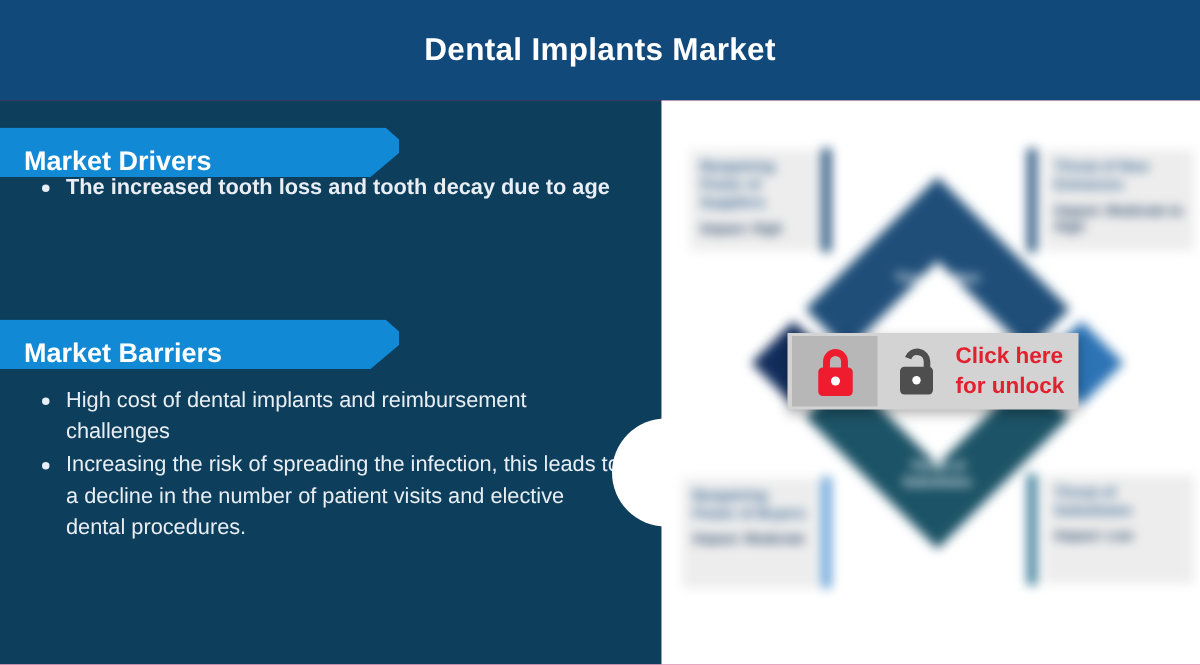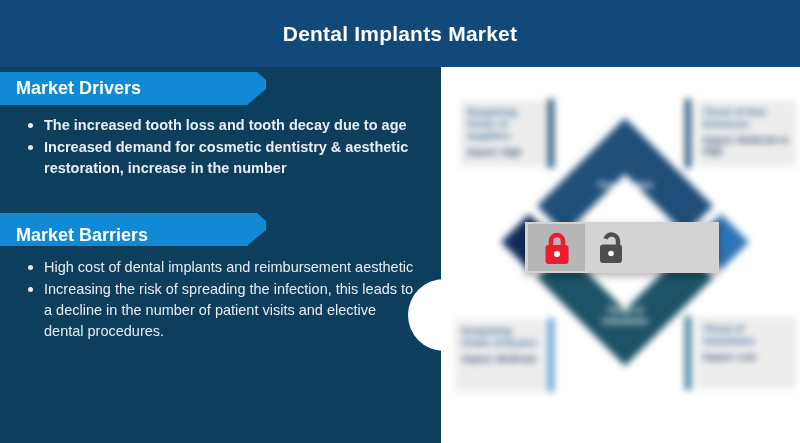--- a/index.html
+++ b/index.html
@@ -20,21 +20,21 @@
     background:var(--header-bg);display:flex;align-items:center;justify-content:center;}
   .header h1{color:#fff;font-size:21px;font-weight:bold;letter-spacing:.2px;}
 
   
   .left-panel{position:absolute;left:0;top:67px;width:441px;height:376px;
     background:var(--panel-bg);}
   .banner{position:absolute;left:0;width:266px;height:33px;background:var(--banner-bg);
     display:flex;align-items:center;padding-left:16px;
     clip-path:polygon(0 0,257px 0,266px 8px,266px 17px,247px 33px,0 33px);}
   .banner span{color:#fff;font-size:18px;font-weight:bold;}
-  .banner.drivers{top:5px;}
+  .banner.drivers{top:18px;align-items:flex-end;}
   .banner.barriers{top:146px;align-items:flex-end;}
   .bullets{position:absolute;left:26px;width:392px;}
   .bullets.drivers{top:48px;font-weight:bold;}
   .bullets.barriers{top:190px;}
   .bullet{display:flex;color:var(--bullet-text);font-size:14.5px;line-height:21px;margin-bottom:1px;}
   .bullet .dot{flex:0 0 auto;width:5px;height:5px;border-radius:50%;background:var(--bullet-text);
     margin:8px 11px 0 2px;}
   
   .notch{position:absolute;left:408px;top:212px;width:72px;height:72px;border-radius:50%;background:#fff;}
 
@@ -80,33 +80,29 @@
   <div class="left-panel">
 
     <div class="banner drivers">
       <span>Market Drivers</span>
     </div>
     <div class="bullets drivers">
       <div class="bullet">
         <span class="dot"></span>
         <span>The increased tooth loss and tooth decay due to age</span>
       </div>
-      <div class="bullet">
-        <span class="dot"></span>
-        <span> Increased demand for cosmetic dentistry &amp; aesthetic restoration, increase in the number</span>
-      </div>
     </div>
 
     <div class="banner barriers">
       <span>Market Barriers</span>
     </div>
     <div class="bullets barriers">
       <div class="bullet">
         <span class="dot"></span>
-        <span>High cost of dental implants and reimbursement aesthetic</span>
+        <span>High cost of dental implants and reimbursement challenges</span>
       </div>
       <div class="bullet">
         <span class="dot"></span>
         <span>Increasing the risk of spreading the infection, this leads to a decline in the number of patient visits and elective dental procedures.</span>
       </div>
     </div>
 
     <div class="notch"></div>
   </div>
 
@@ -157,16 +153,20 @@
           <circle cx="17" cy="26" r="3" fill="#ffffff"></circle>
         </svg>
       </div>
       <div class="openlock">
         <svg width="34" height="38" viewBox="0 0 34 38">
           <path d="M23 16 v-4 a6.5 6.5 0 0 0 -12.6 -2.2" fill="none" stroke="#4e4e4e" stroke-width="4.4"></path>
           <rect x="5" y="15.5" width="22" height="18.5" rx="3" fill="#4e4e4e"></rect>
           <circle cx="16" cy="24.5" r="2.8" fill="#ffffff"></circle>
         </svg>
       </div>
+      <div class="cta">
+        <div>Click here</div>
+        <div>for unlock</div>
+      </div>
     </div>
 
   </div>
 </div>
 
 </body></html>

